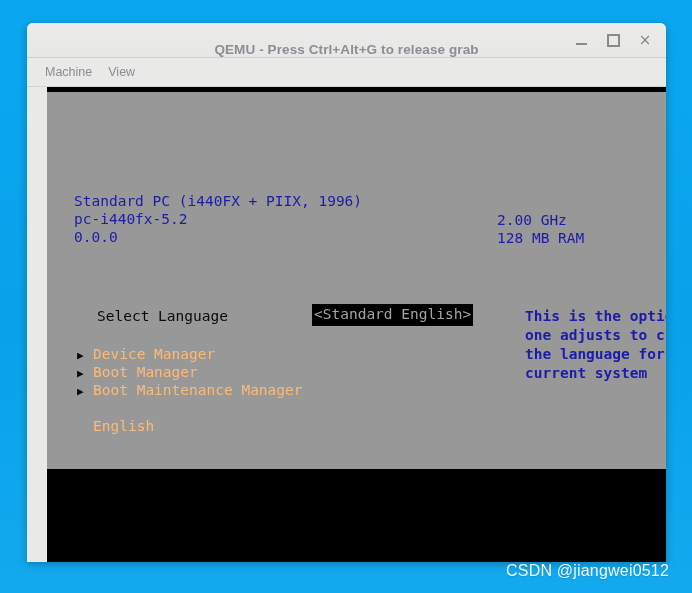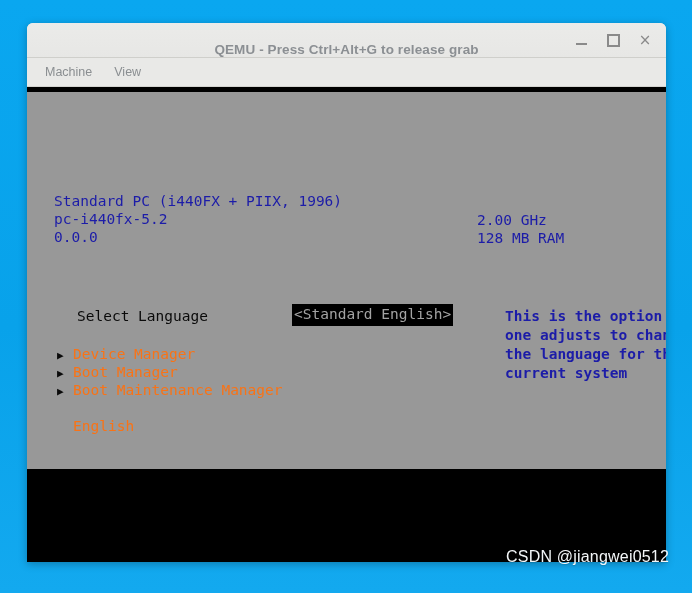--- a/index.html
+++ b/index.html
@@ -91,38 +91,38 @@
     line-height: 1;
   }
 
   .menubar {
     height: 28px;
     background: #e9e9e7;
     border-bottom: 1px solid #d3d3cf;
     display: flex;
     align-items: center;
     padding-left: 10px;
-    gap: 6px;
   }
   .menu-item {
     font-size: 12.5px;
     color: #8a8e91;
     padding: 3px 8px;
     border-radius: 3px;
     cursor: default;
   }
 
   
   .vm-screen {
     position: relative;
     width: 639px;
     height: 476px;
     background: #000000;
     font-family: "DejaVu Sans Mono", "Liberation Mono", monospace;
     overflow: hidden;
+    margin-left: 20px;
   }
   .bios-gray {
     position: absolute;
     left: 0;
     top: 5px;
     width: 639px;
     height: 377px;
     background: #989898;
   }
 
@@ -167,37 +167,37 @@
     color: #0a0a0a;
     white-space: pre;
     cursor: default;
   }
   .arrow-cell {
     width: 16px;
     color: #0a0a0a;
     font-size: 11px;
     flex: 0 0 16px;
   }
-  .bios-row-label { color: #f97316; }
+  .bios-row-label { color: #fdba74; }
   .spacer-row { height: 18px; }
 
   .vm-footer {
     position: absolute;
     left: 0;
     top: 382px;
     width: 639px;
     height: 94px;
     background: #000000;
   }
 
   
   #watermark {
     position: absolute;
     left: 506px;
-    top: 548px;
+    top: 562px;
     font-size: 16px;
     color: #f3f6f8;
     font-family: "Liberation Sans", sans-serif;
     letter-spacing: 0.2px;
     text-shadow: 0 1px 1px rgba(0,0,0,0.12);
   }
 </style>
 </head>
 <body>
 

